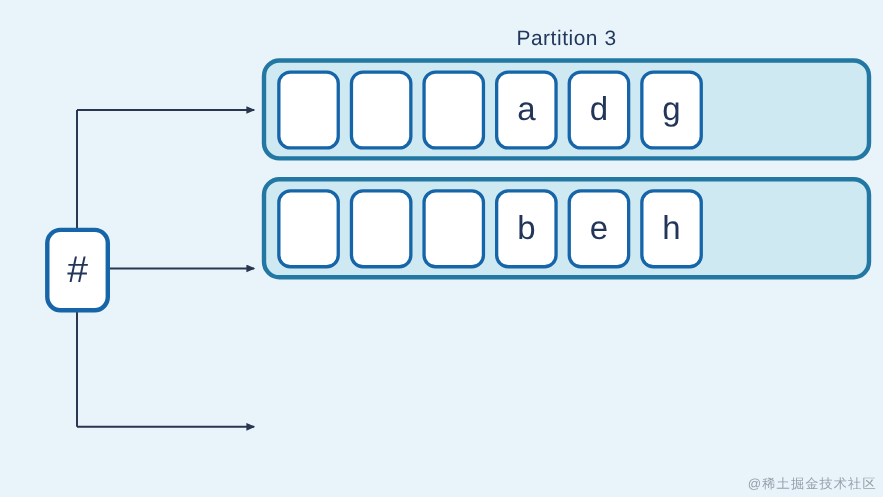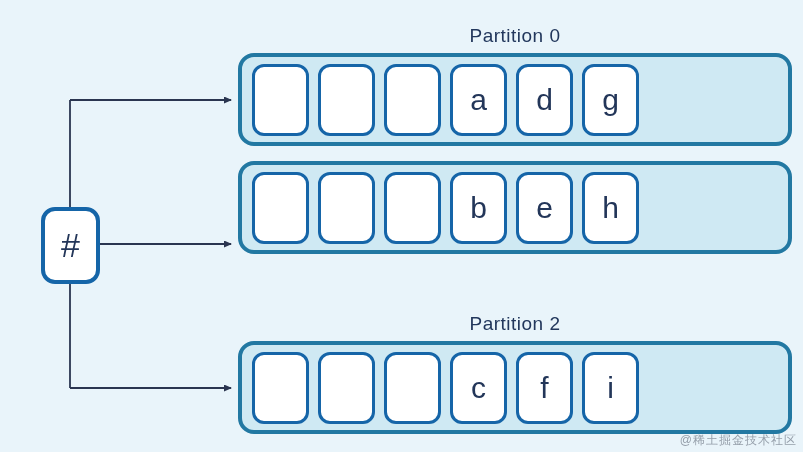--- a/index.html
+++ b/index.html
@@ -103,21 +103,21 @@
     <line x1="70" y1="100" x2="231" y2="100" stroke="#2a3550" stroke-width="1.8" marker-end="url(#ah)"></line>
     <line x1="100" y1="244" x2="231" y2="244" stroke="#2a3550" stroke-width="1.8" marker-end="url(#ah)"></line>
     <line x1="70" y1="388" x2="231" y2="388" stroke="#2a3550" stroke-width="1.8" marker-end="url(#ah)"></line>
   </svg>
 
   <div class="hash-node">
     <span>#</span>
   </div>
 
   <div class="partition" style="top:18px">
-    <div class="partition-label">Partition 0</div>
+    <div class="partition-label">Partition 3</div>
     <div class="partition-box">
       <div class="cell"></div>
       <div class="cell"></div>
       <div class="cell"></div>
       <div class="cell">a</div>
       <div class="cell">d</div>
       <div class="cell">g</div>
     </div>
   </div>
 
@@ -125,27 +125,16 @@
     <div class="partition-box">
       <div class="cell"></div>
       <div class="cell"></div>
       <div class="cell"></div>
       <div class="cell">b</div>
       <div class="cell">e</div>
       <div class="cell">h</div>
     </div>
   </div>
 
-  <div class="partition" style="top:306px">
-    <div class="partition-label">Partition 2</div>
-    <div class="partition-box">
-      <div class="cell"></div>
-      <div class="cell"></div>
-      <div class="cell"></div>
-      <div class="cell">c</div>
-      <div class="cell">f</div>
-      <div class="cell">i</div>
-    </div>
-  </div>
 
   <div class="watermark">@稀土掘金技术社区</div>
 
 </div>
 
 </body></html>

